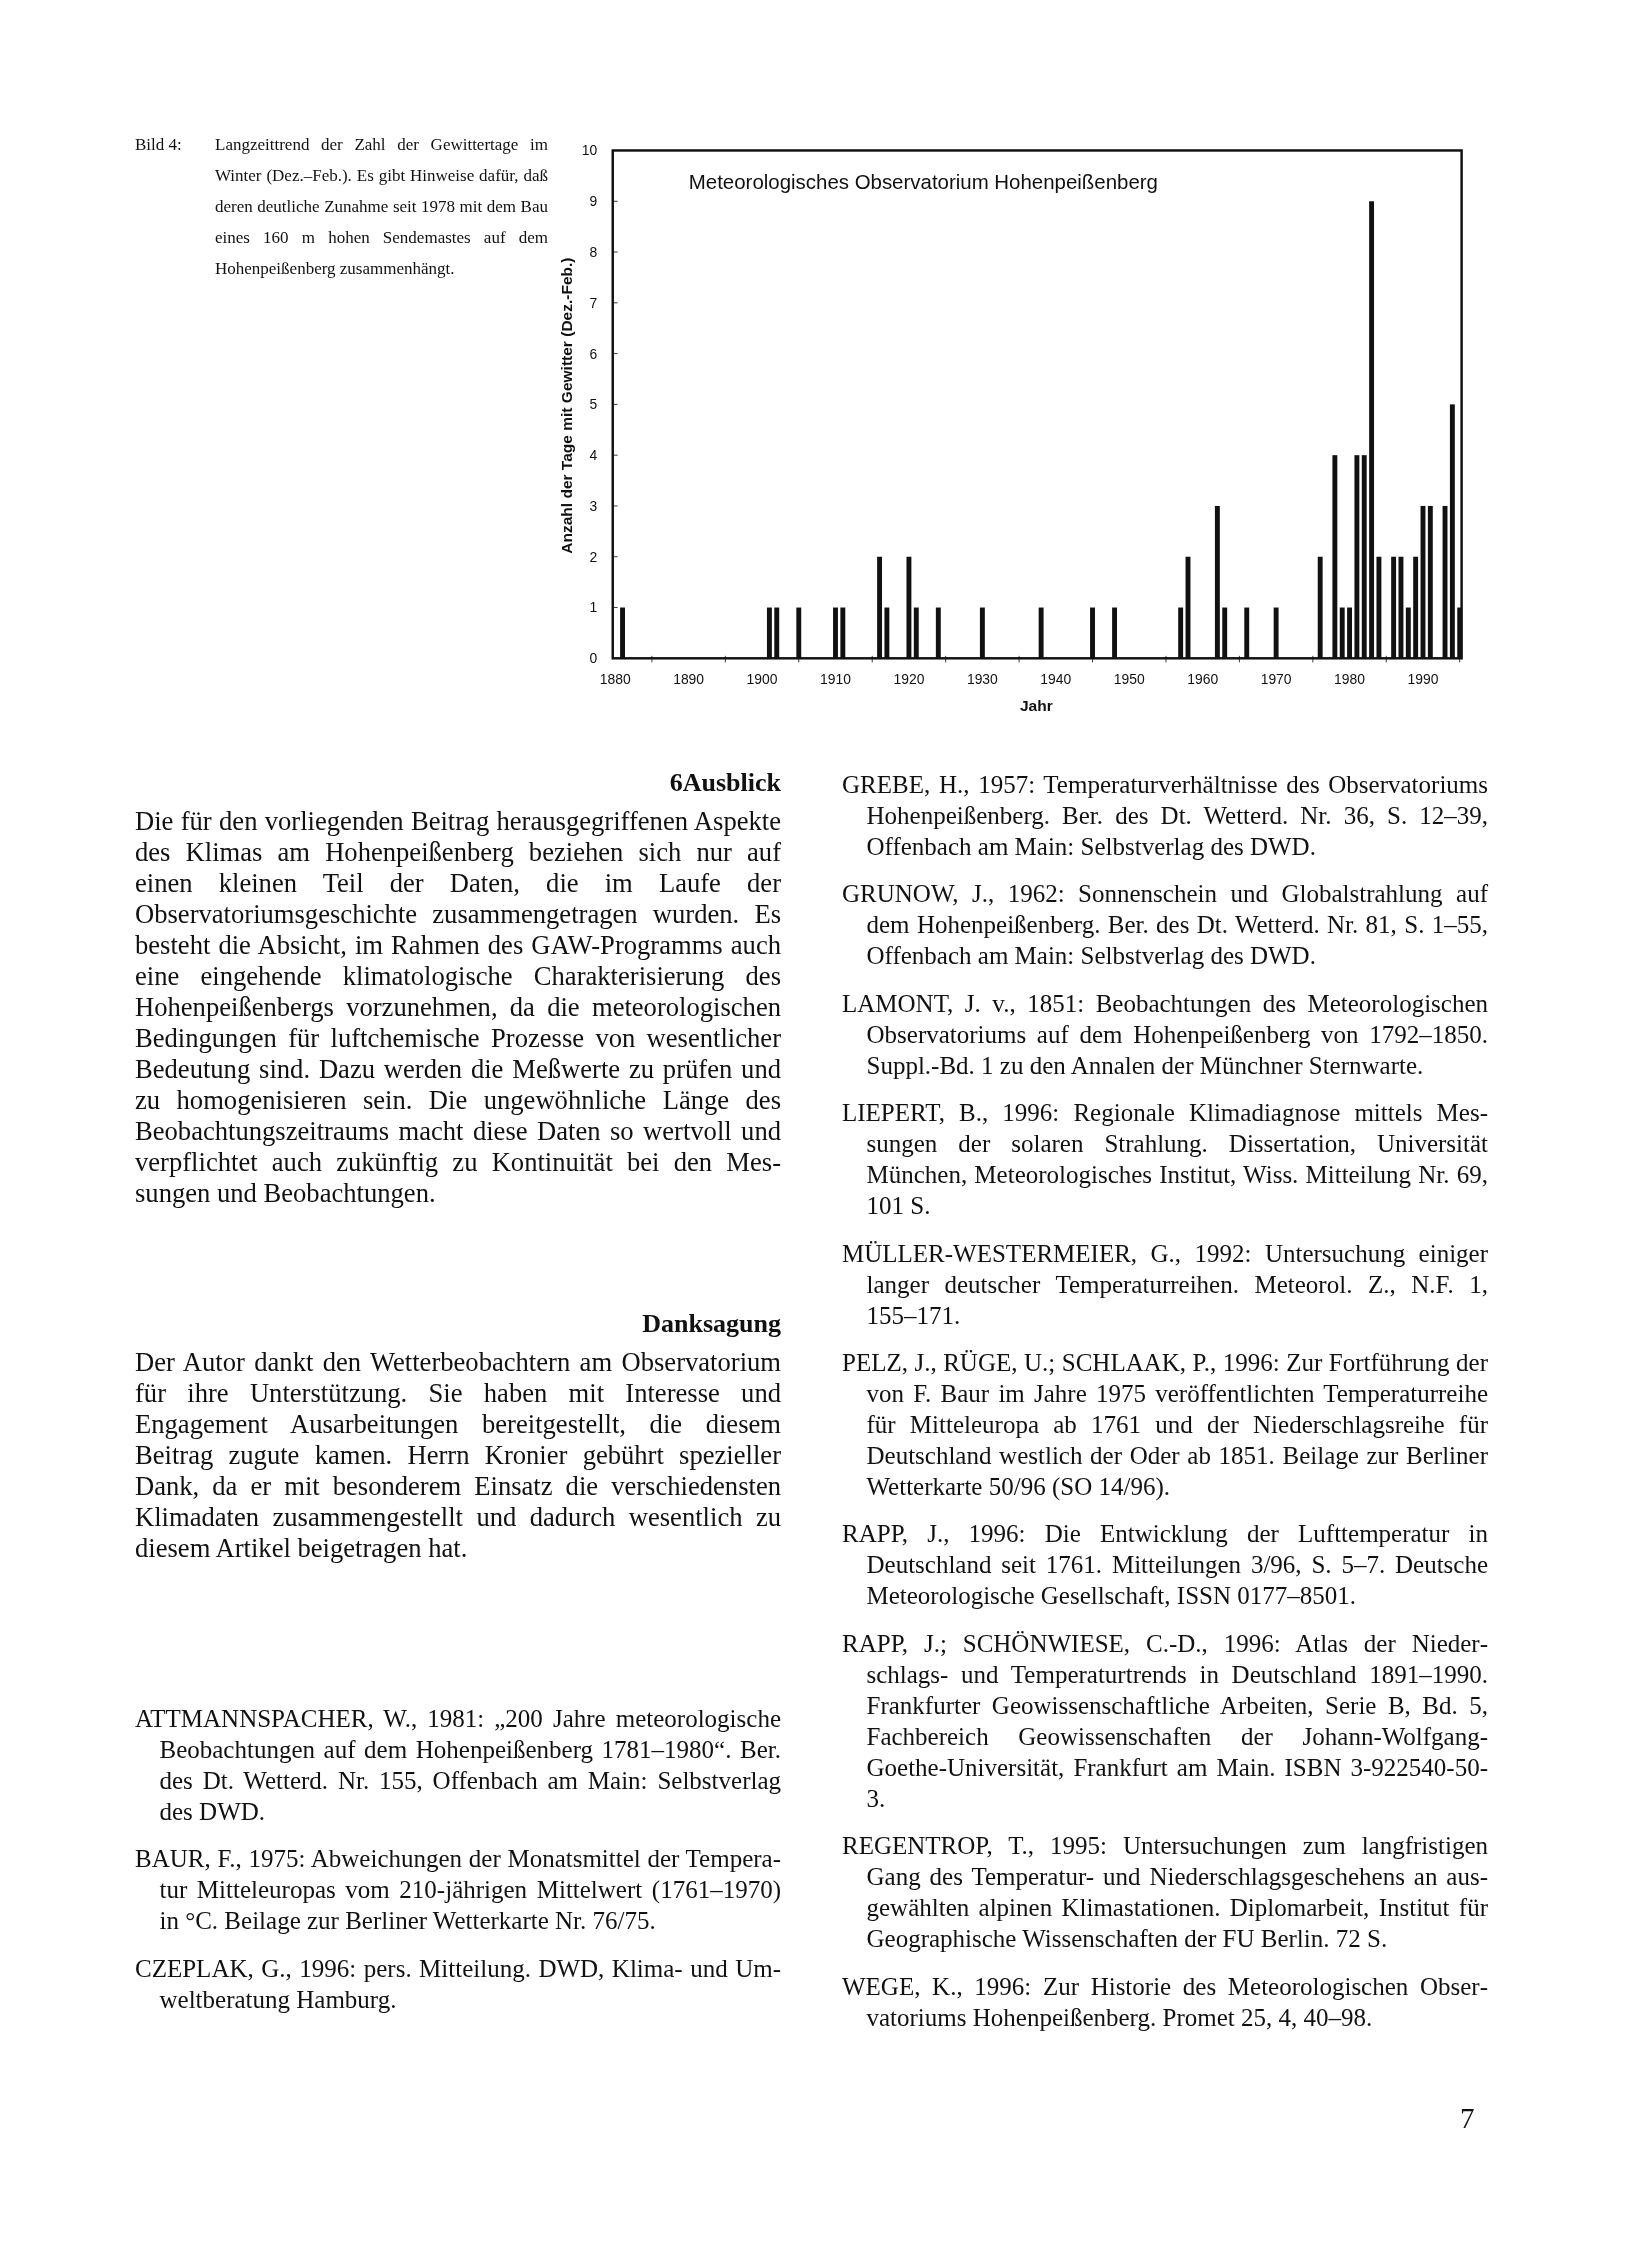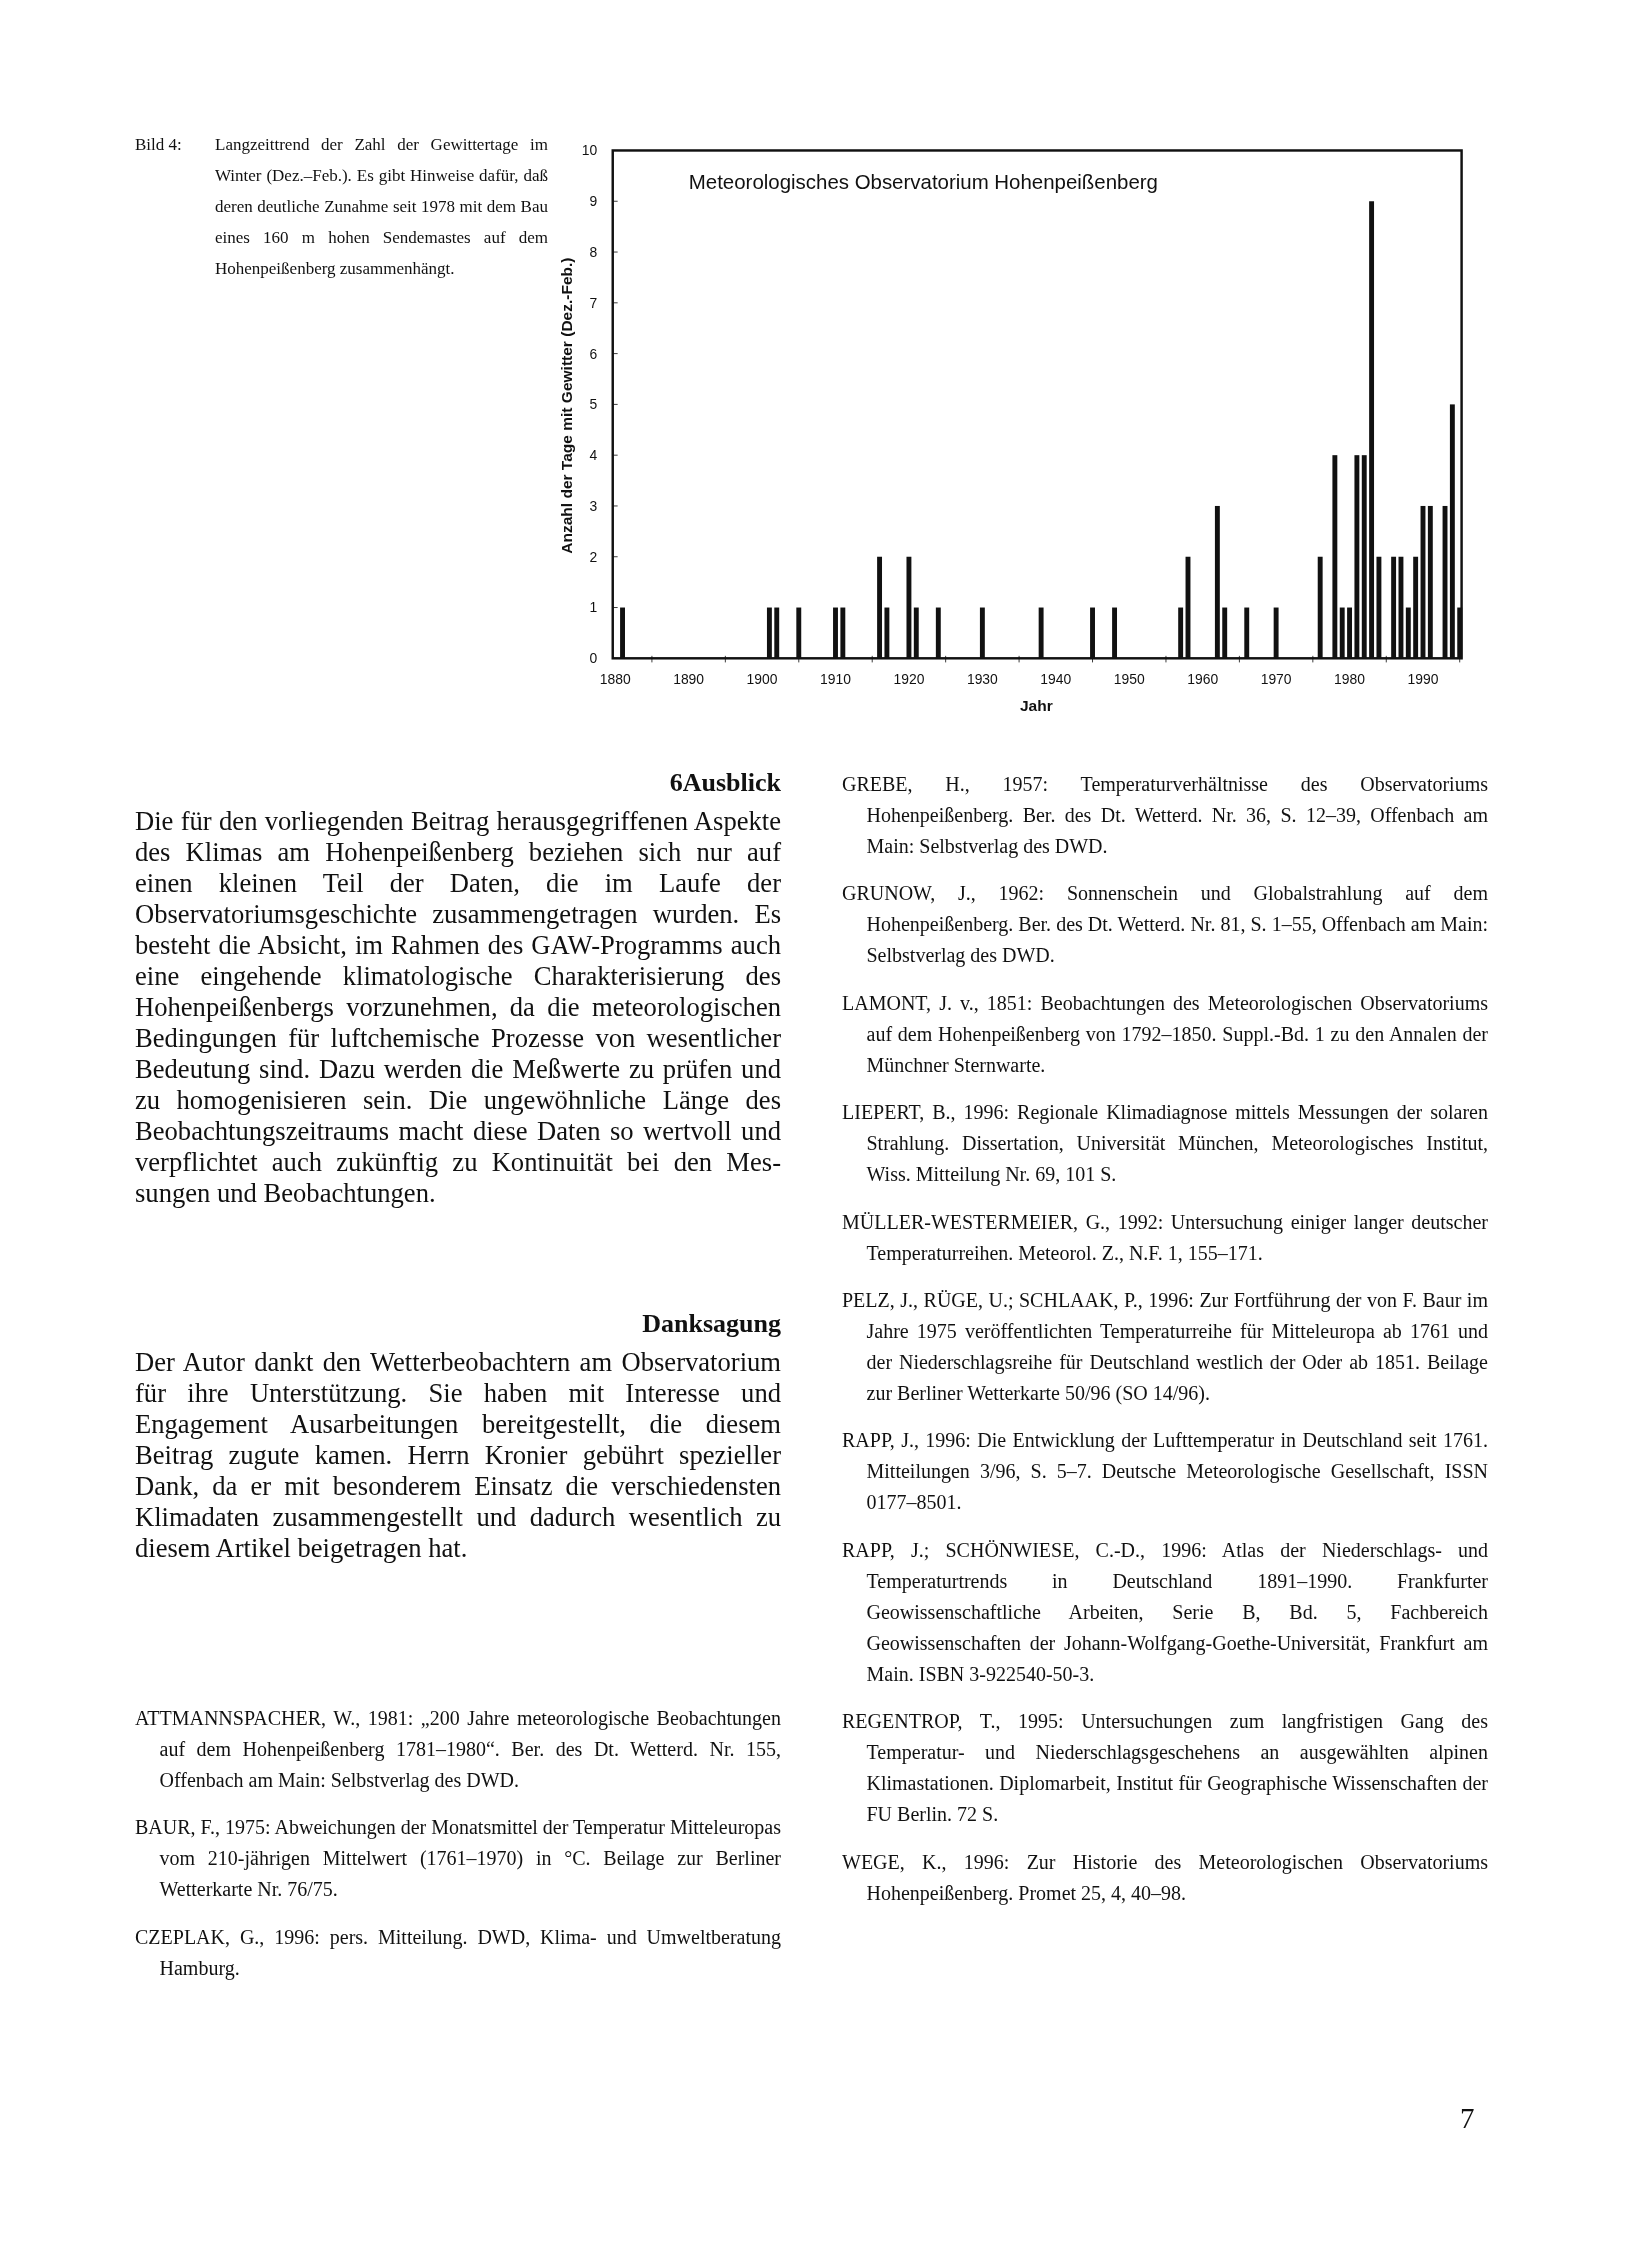--- a/index.html
+++ b/index.html
@@ -8,21 +8,21 @@
   .caption .lbl { position: absolute; left: 0; top: 0; }
   .caption .txt { margin-left: 80px; text-align: justify; text-align-last: left; }
   #chart { position: absolute; left: 0; top: 0; width: 1636px; height: 736px; }
   #chart text { font-family: "Liberation Sans", "DejaVu Sans", sans-serif; fill: #111; }
   .col { position: absolute; width: 646px; font-size: 26.6px; line-height: 31px; }
   .col-left { left: 135px; }
   .col-right { left: 842px; top: 769px; }
   .h { font-weight: bold; font-size: 26px; margin: 0 0 8.2px 0; text-align: right; }
   .h .num { display: inline-block; width: 37px; }
   .para { text-align: justify; margin: 0; hyphens: manual; }
-  .ref { text-align: justify; padding-left: 24.5px; text-indent: -24.5px; margin: 0 0 16.4px 0; font-size: 20px; line-height: 31px; }
+  .ref { text-align: justify; padding-left: 24.5px; text-indent: -24.5px; margin: 0 0 16.4px 0; font-size: 25px; line-height: 31px; }
   .sec-ausblick { top: 767px; }
   .sec-dank { top: 1308px; }
   .sec-lit { top: 1703px; }
   .pageno { position: absolute; left: 1460px; top: 2102px; font-size: 29px; }
 </style>
 </head>
 <body>
 
 <div class="caption">
   <span class="lbl">Bild 4:</span>

